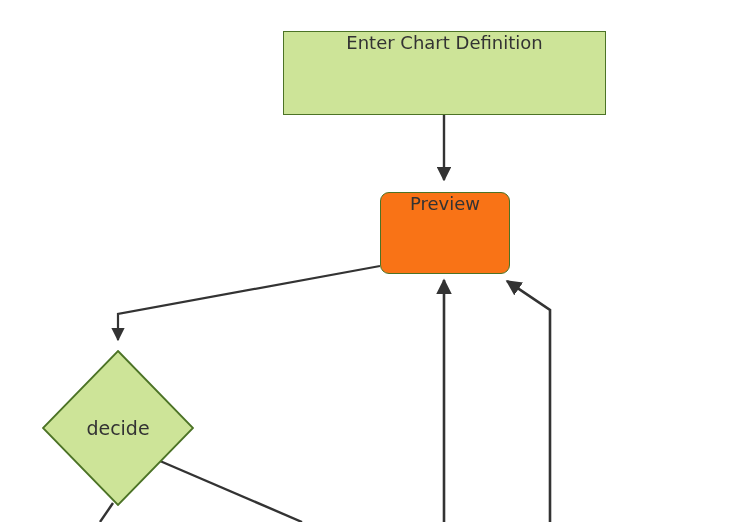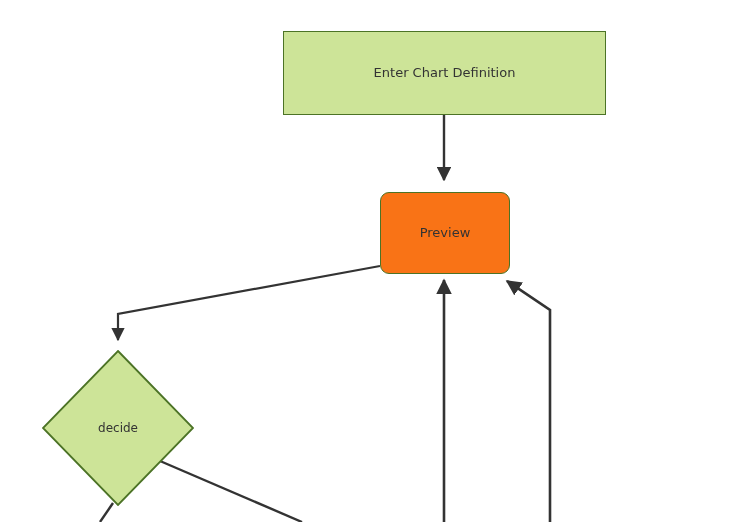--- a/index.html
+++ b/index.html
@@ -23,24 +23,23 @@
     position: absolute;
     left: 0;
     top: 0;
     width: 740px;
     height: 522px;
   }
   .node {
     position: absolute;
     box-sizing: border-box;
     display: flex;
-    align-items: center;
     justify-content: center;
     color: #333333;
-    font-size: 13px;
+    font-size: 18px;
     line-height: 1.2;
     white-space: nowrap;
   }
   .node-rect {
     background: #cde498;
     border: 1.4px solid #4c7326;
   }
   .node-round {
     background: #f97316;
     border: 1.4px solid #4c7326;
@@ -59,21 +58,21 @@
   .node-diamond-label {
     position: absolute;
     left: 0;
     top: 0;
     width: 100%;
     height: 100%;
     display: flex;
     align-items: center;
     justify-content: center;
     color: #333333;
-    font-size: 12px;
+    font-size: 19px;
     white-space: nowrap;
   }
 </style>
 </head>
 <body>
 
 <div id="diagram-canvas">
 
   <svg id="edge-layer" viewBox="0 0 740 522" width="740" height="522" xmlns="http://www.w3.org/2000/svg">
     <defs>

